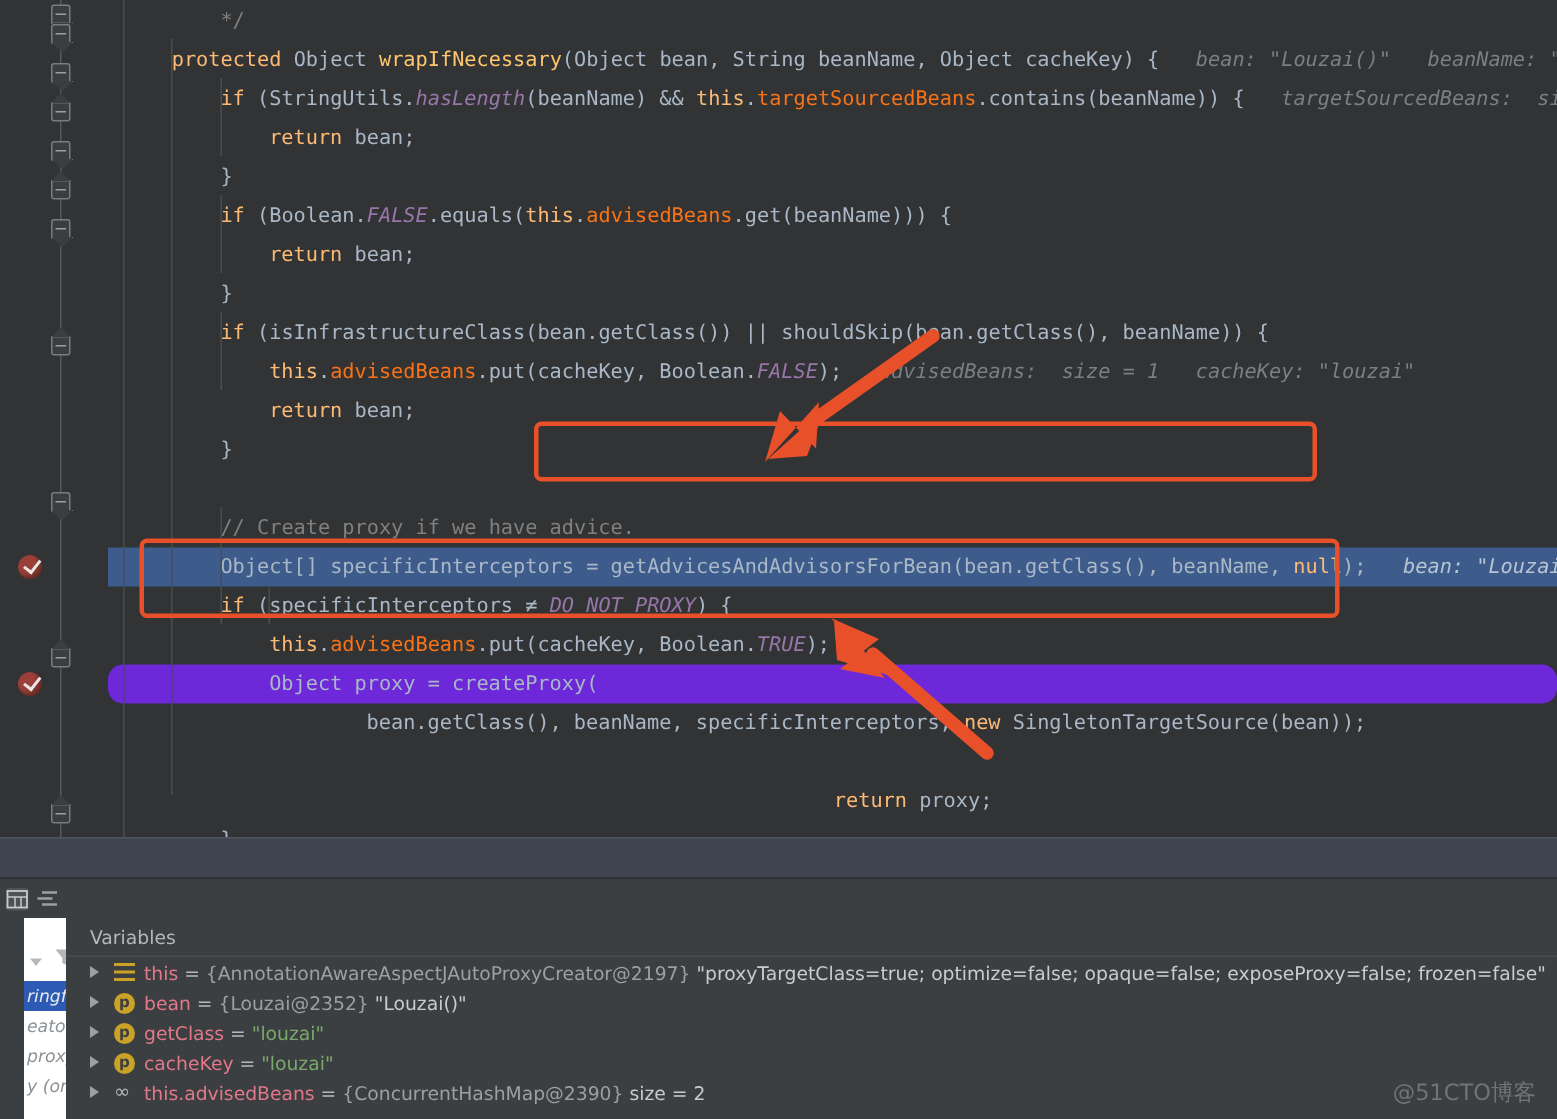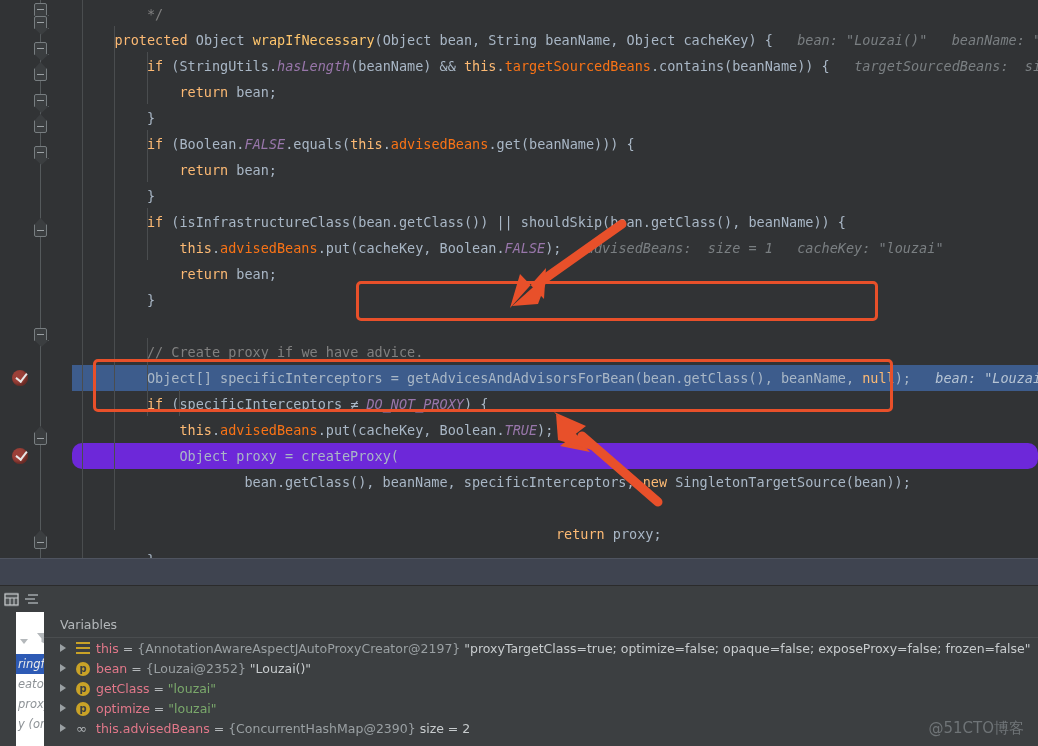--- a/index.html
+++ b/index.html
@@ -320,21 +320,21 @@
           <span class="vname"><span>bean</span><span class="veq"> = </span><span class="vref">{Louzai@2352} </span><span class="vplain">"Louzai()"</span></span>
         </div>
         <div class="var-row" style="top: 67px;">
           <span class="caret"></span>
           <span class="vicon p">p</span>
           <span class="vname"><span>getClass</span><span class="veq"> = </span><span class="vstr">"louzai"</span></span>
         </div>
         <div class="var-row" style="top: 87px;">
           <span class="caret"></span>
           <span class="vicon p">p</span>
-          <span class="vname"><span>optimize</span><span class="veq"> = </span><span class="vstr">"louzai"</span></span>
+          <span class="vname"><span>cacheKey</span><span class="veq"> = </span><span class="vstr">"louzai"</span></span>
         </div>
         <div class="var-row" style="top: 107px;">
           <span class="caret"></span>
           <span class="vicon map">∞</span>
           <span class="vname"><span>this.advisedBeans</span><span class="veq"> = </span><span class="vref">{ConcurrentHashMap@2390} </span><span class="vplain">size = 2</span></span>
         </div>
       </div>
   </div>
 </div>
 

